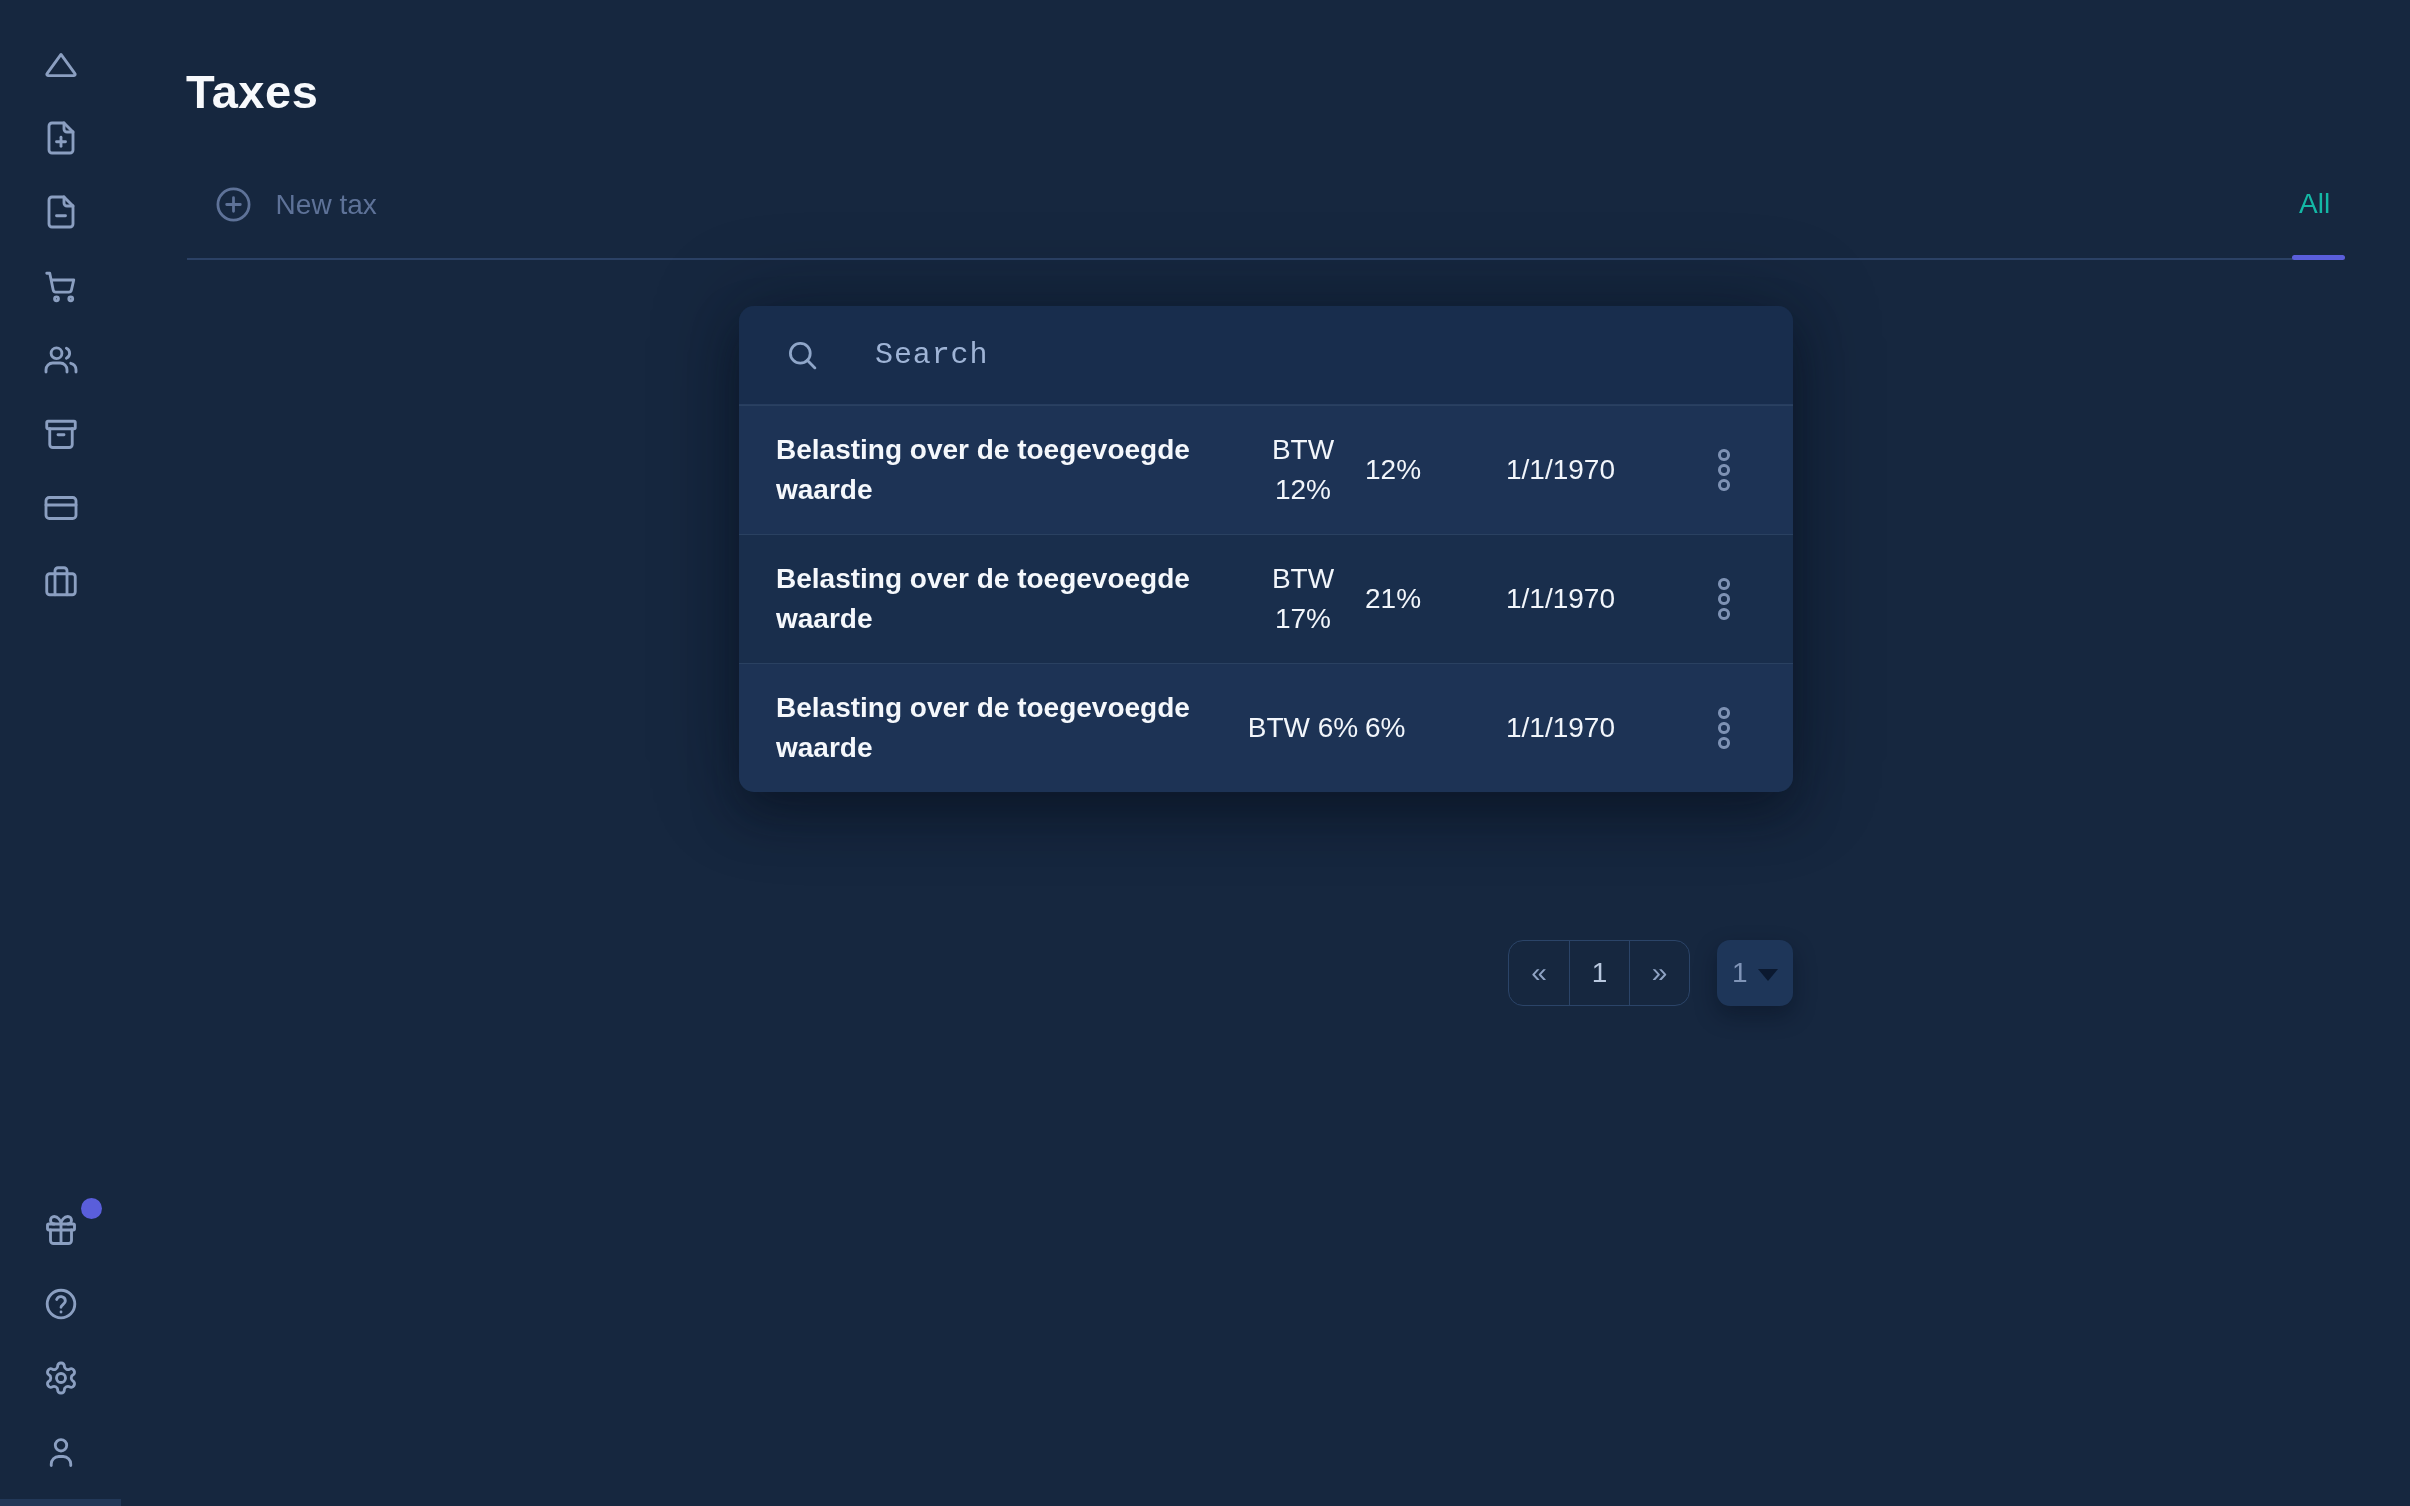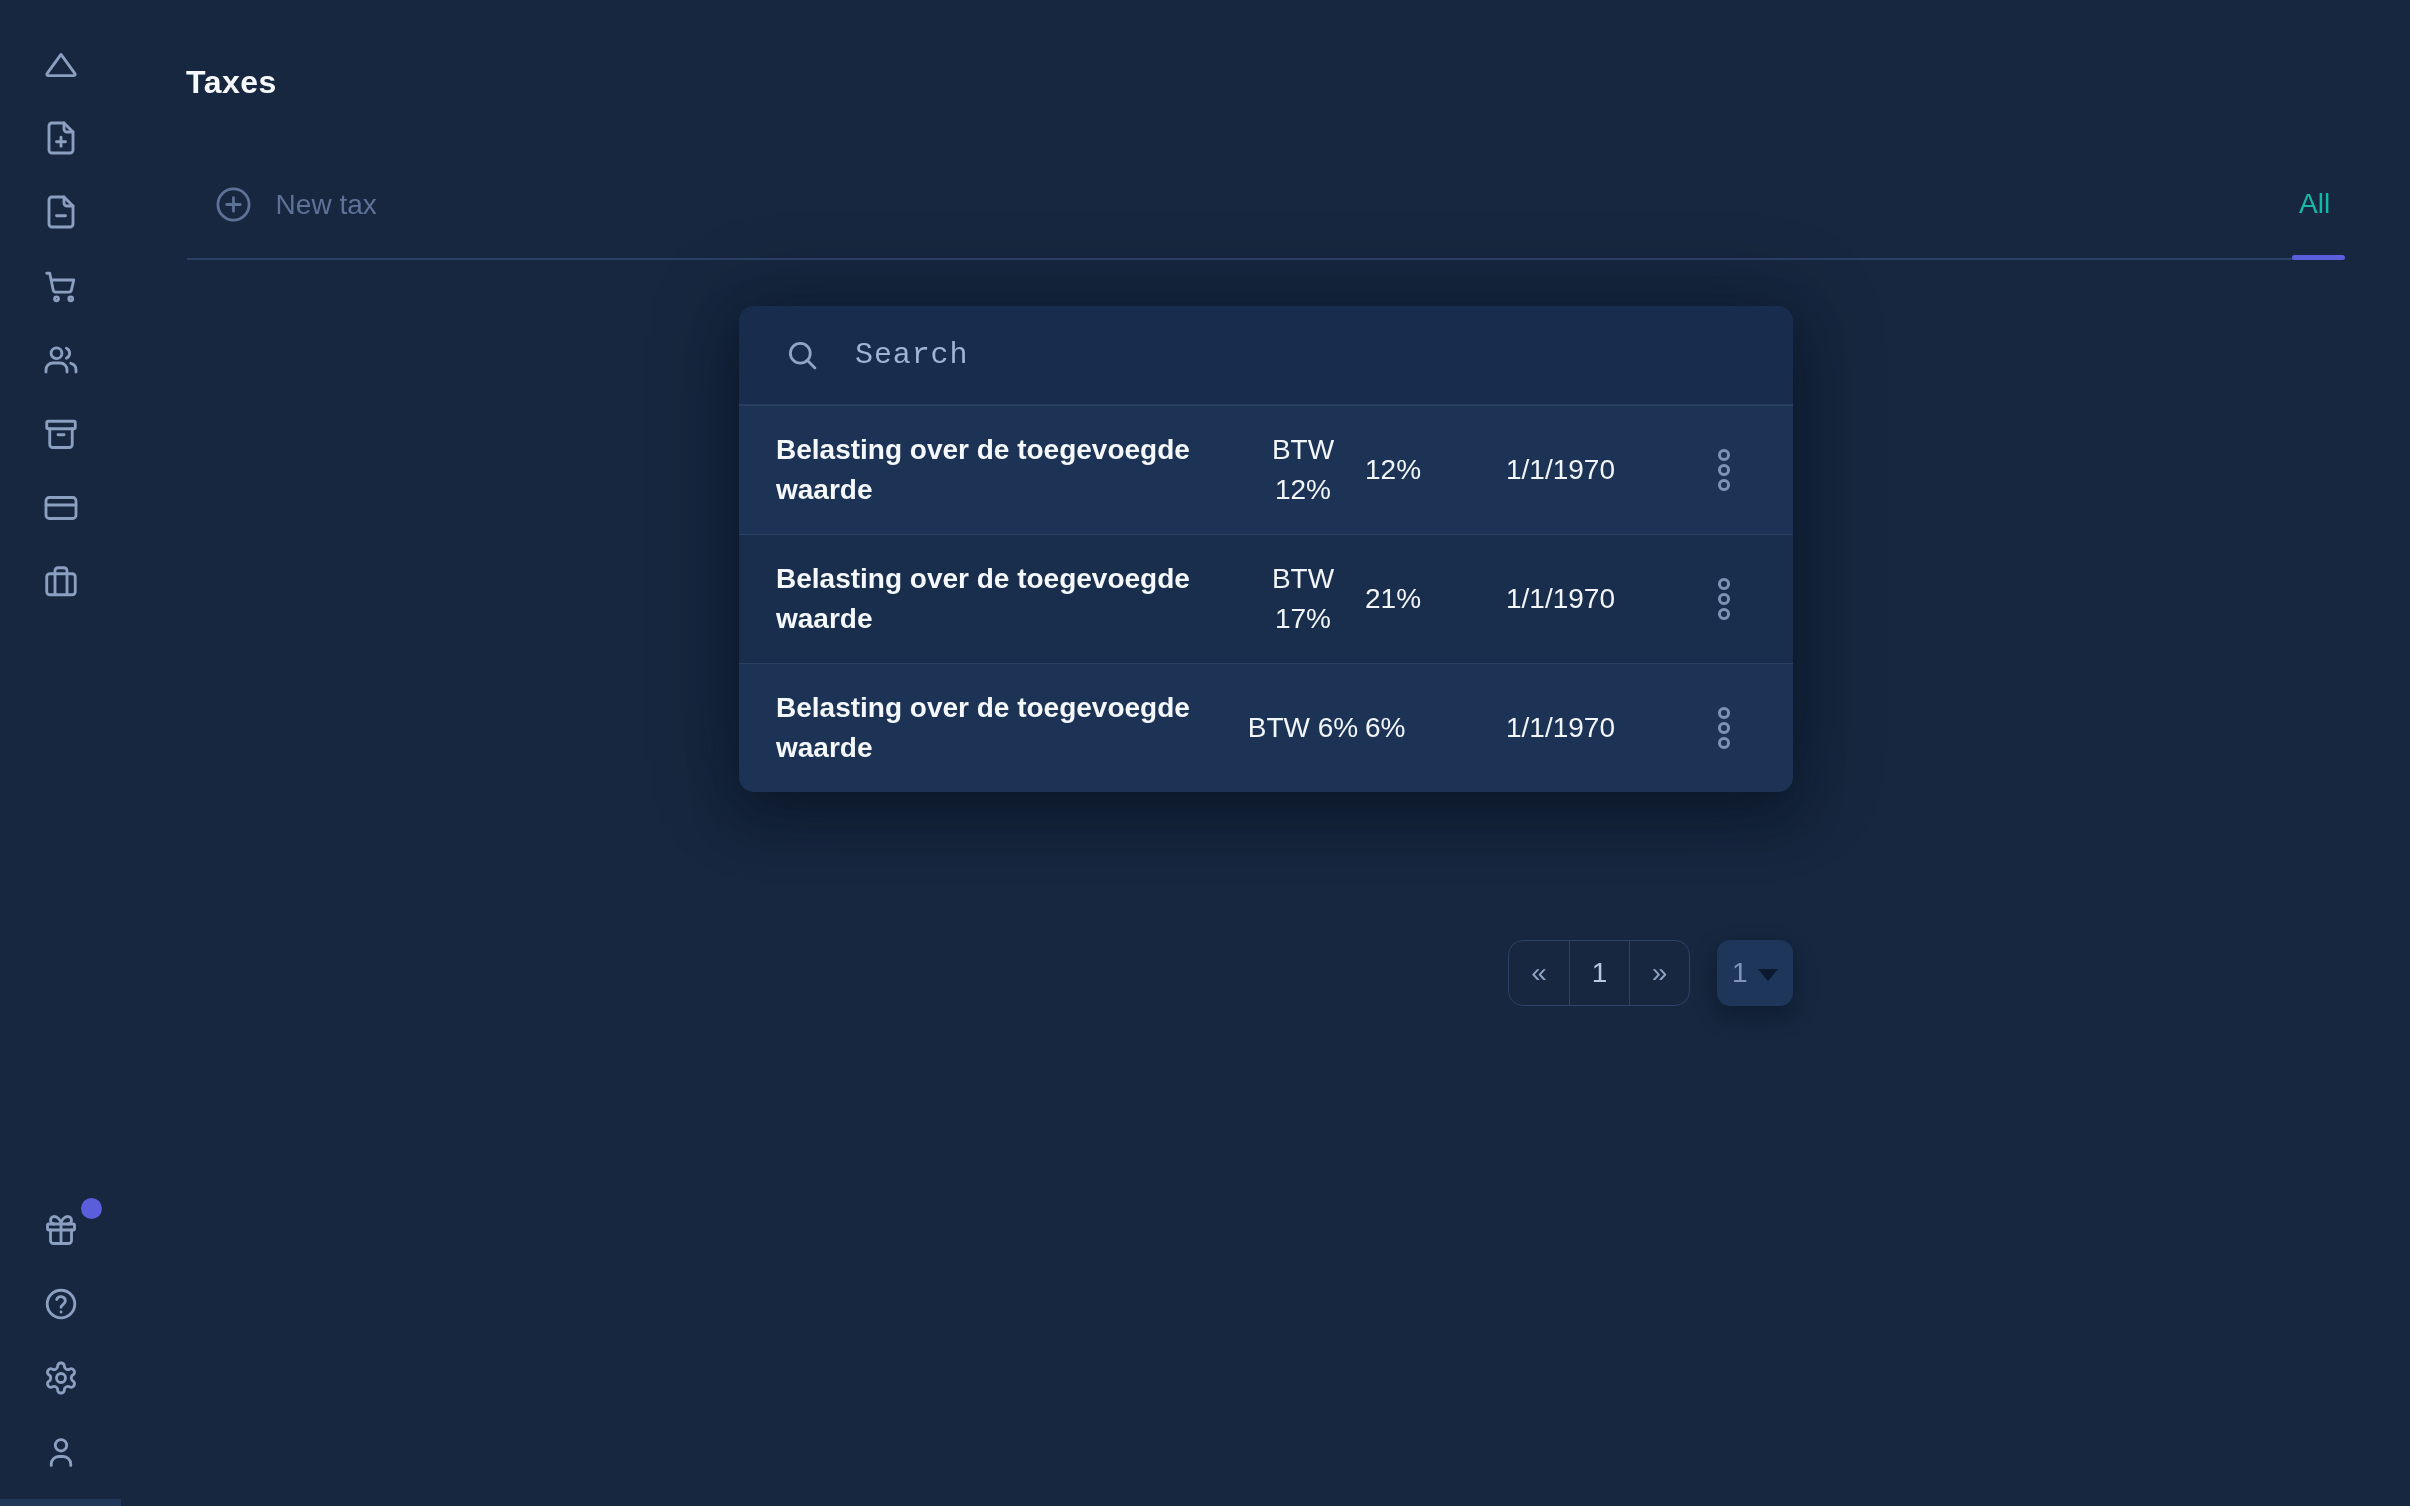--- a/index.html
+++ b/index.html
@@ -17,33 +17,33 @@
   .sidebar { position:absolute; left:0; top:0; width:121px; height:1507px; }
   .side-group { position:absolute; left:0; width:121px; display:flex; flex-direction:column; align-items:center; gap:38px; }
   .side-top { top:46px; }
   .side-bottom { top:1212px; }
   .side-btn { width:36px; height:36px; color:#8B9FC1; cursor:pointer; position:relative; background:none; border:none; }
   .side-btn svg { width:36px; height:36px; }
   .notif-dot { position:absolute; left:81px; top:1198px; width:21px; height:21px; border-radius:50%; }
   .side-scroll { position:absolute; left:0; bottom:0; width:121px; height:8.5px; background:#223858; }
 
   
-  .page-title { position:absolute; left:186px; top:64px; font-size:32px; font-weight:700; color:#F7F9FC; letter-spacing:0.5px; }
+  .page-title { position:absolute; left:186px; top:64px; font-size:47px; font-weight:700; color:#F7F9FC; letter-spacing:0.5px; }
   .rule { position:absolute; left:187px; top:258px; width:2154px; height:1.9px; background:#2B4165; }
   .new-tax { position:absolute; left:214px; top:185px; display:flex; align-items:center; gap:22.6px;
              color:#5E7298; font-size:28px; background:none; border:none; cursor:pointer; font-family:inherit; }
   .new-tax svg { width:39px; height:39px; }
   .tab-all { position:absolute; left:2299px; top:188px; font-size:28px; color:#14b8a6; cursor:pointer; }
   .tab-underline { position:absolute; left:2292px; top:255px; width:53px; height:4.7px; border-radius:2.8px; }
 
   
   .panel { position:absolute; left:739px; top:306px; width:1054px; border-radius:15px;
            box-shadow:0 22.6px 47px rgba(6,13,27,.45), 0 0 85px rgba(6,13,27,.35); }
   .search-row { height:99px; background:#182D4D; border-radius:15px 15px 0 0;
-                display:flex; align-items:center; padding:0 38px 0 46px; border-bottom:1.9px solid #273D5F; }
+                display:flex; align-items:center; padding:0 38px 0 46px; border-bottom:1.9px solid #273D5F;gap:20px; }
   .search-row svg { width:35px; height:35px; color:#8FA6C9; flex:none; }
   .search-input { flex:1; margin-left:35px; background:transparent; border:none; outline:none;
                   font-family:"Liberation Mono", monospace; font-size:30px; letter-spacing:0.9px; color:#C9D8EF; }
   .search-input::placeholder { color:#9FB4D6; opacity:1; }
 
   .grid-cols { display:grid; grid-template-columns:438px 151px 141px 188px 60px; align-items:center;
                padding:0 28px 0 46px; }
   .thead { height:117px; background:#142741; color:#7387AB; font-size:23.5px; font-weight:700; letter-spacing:1.9px; }
   .th-abbrev { padding-left:27px; }
   .th-rate { text-align:center; }

